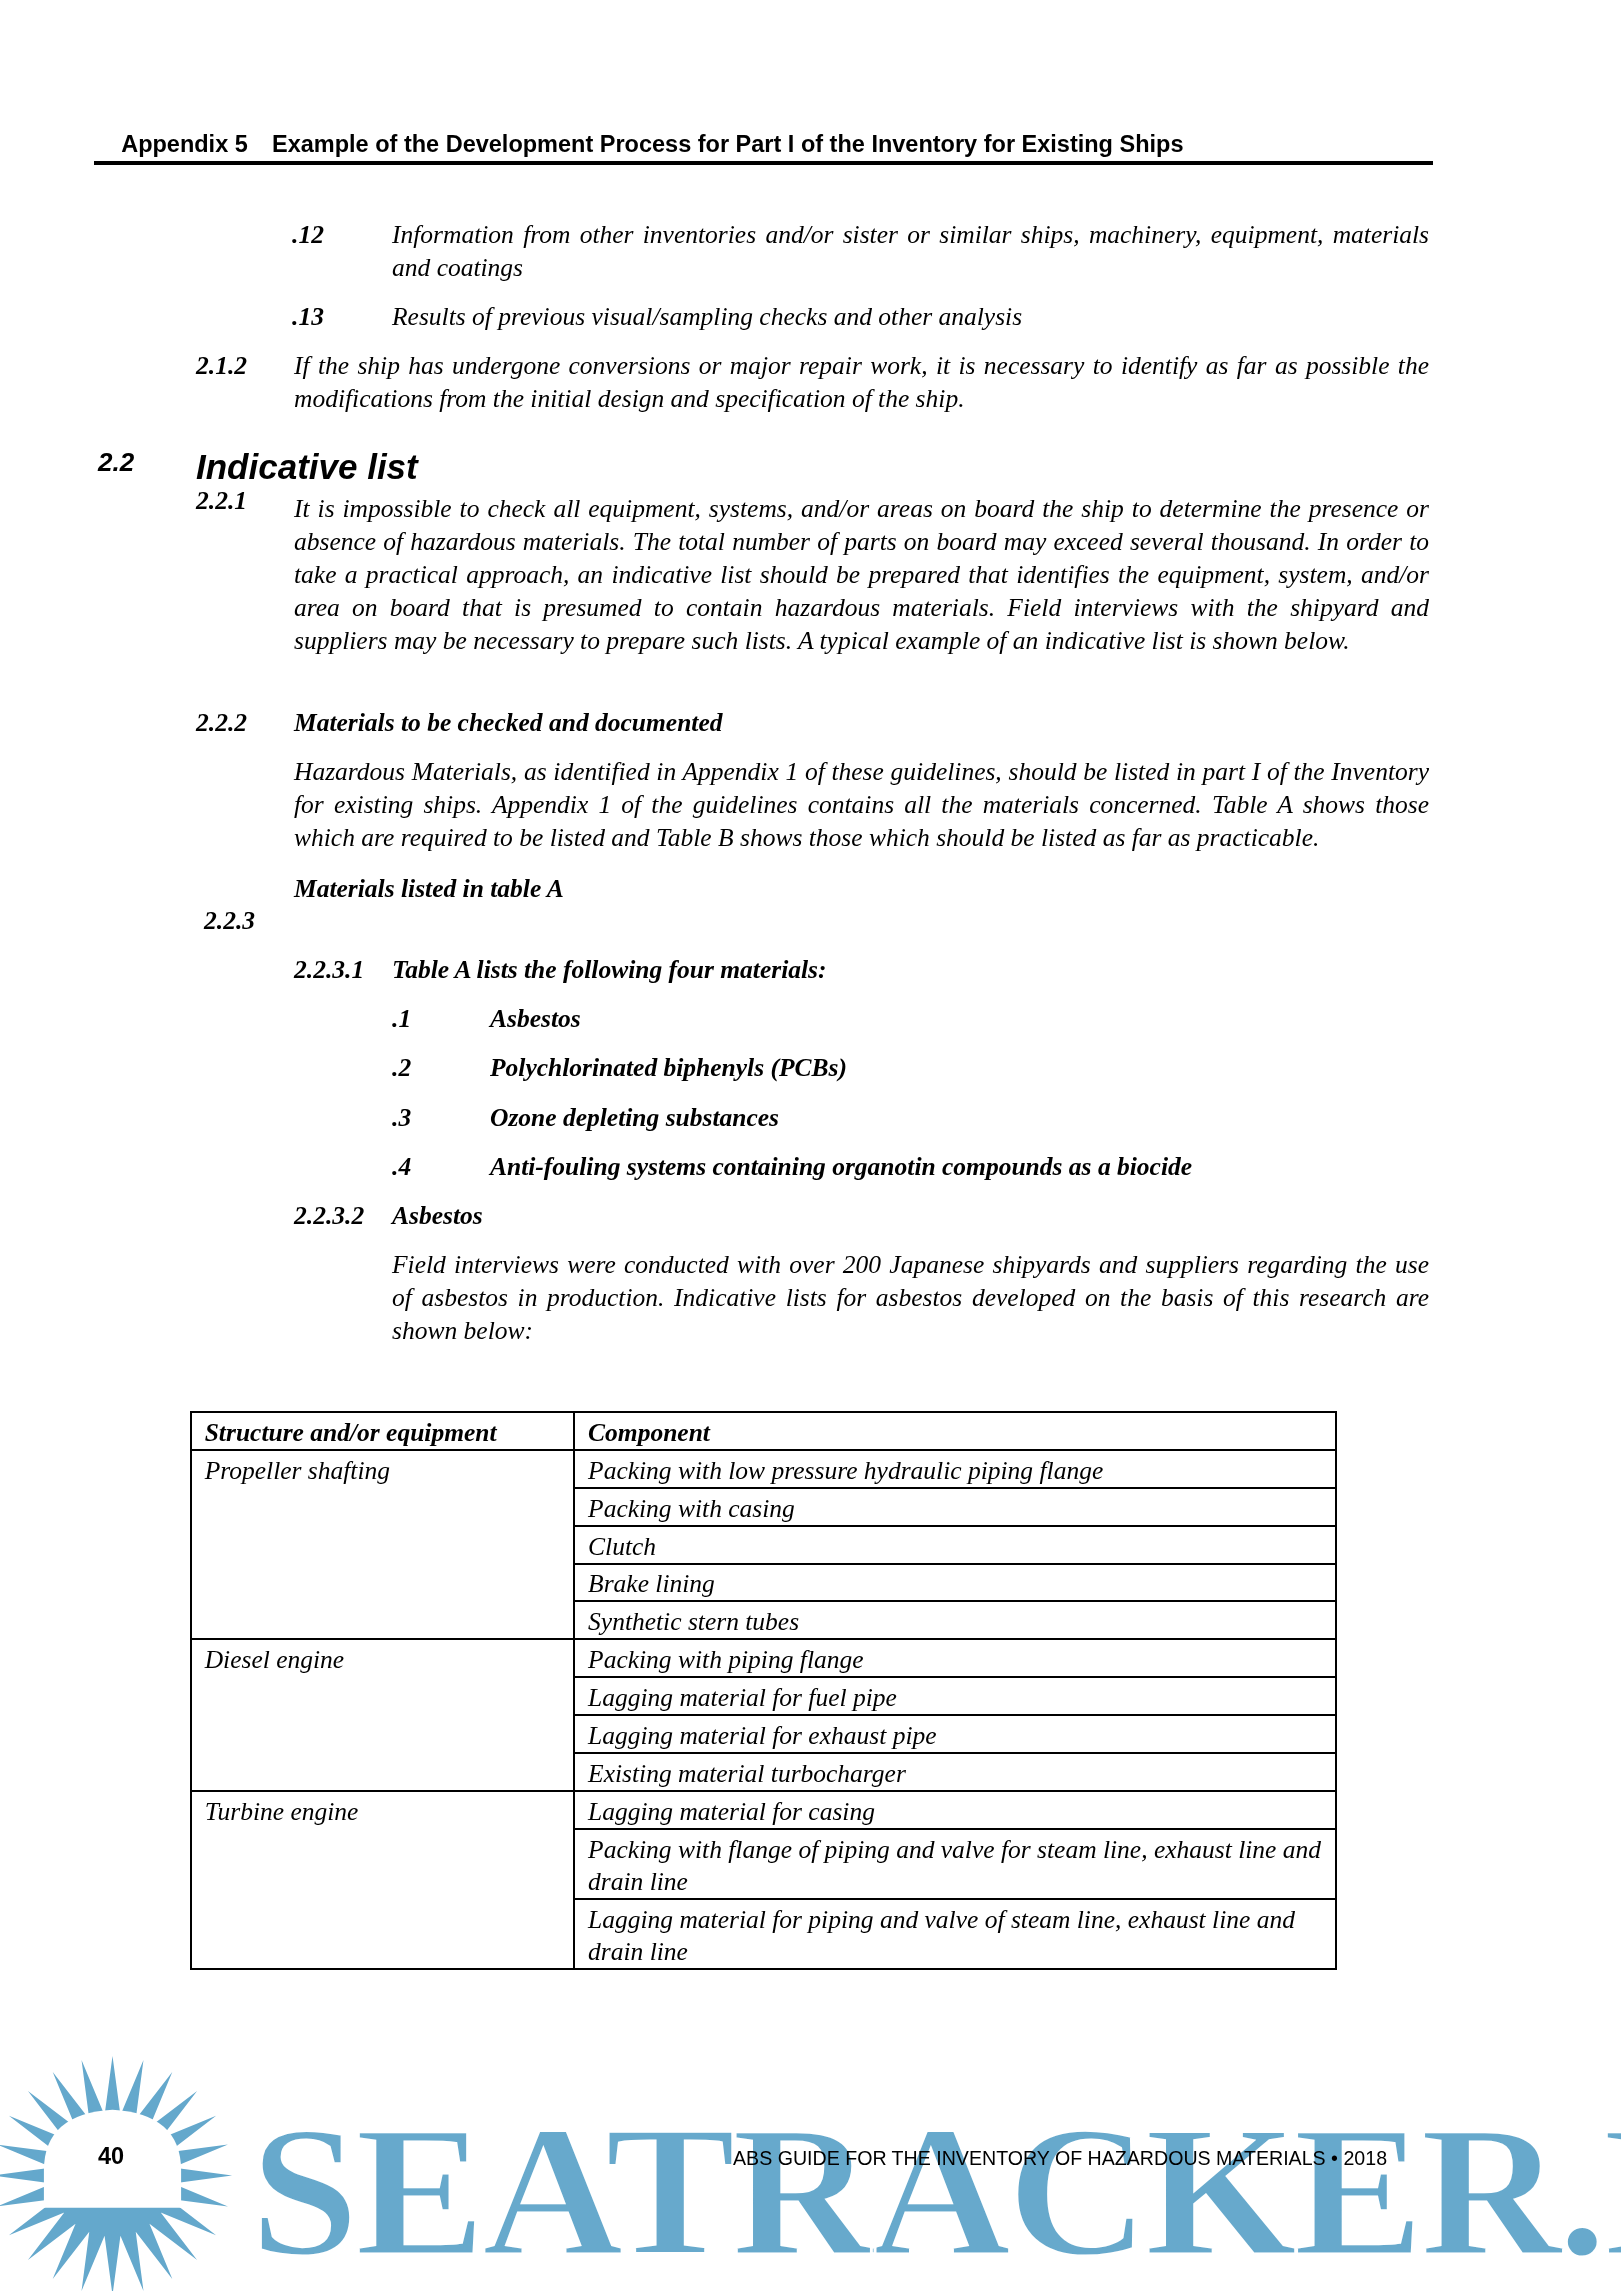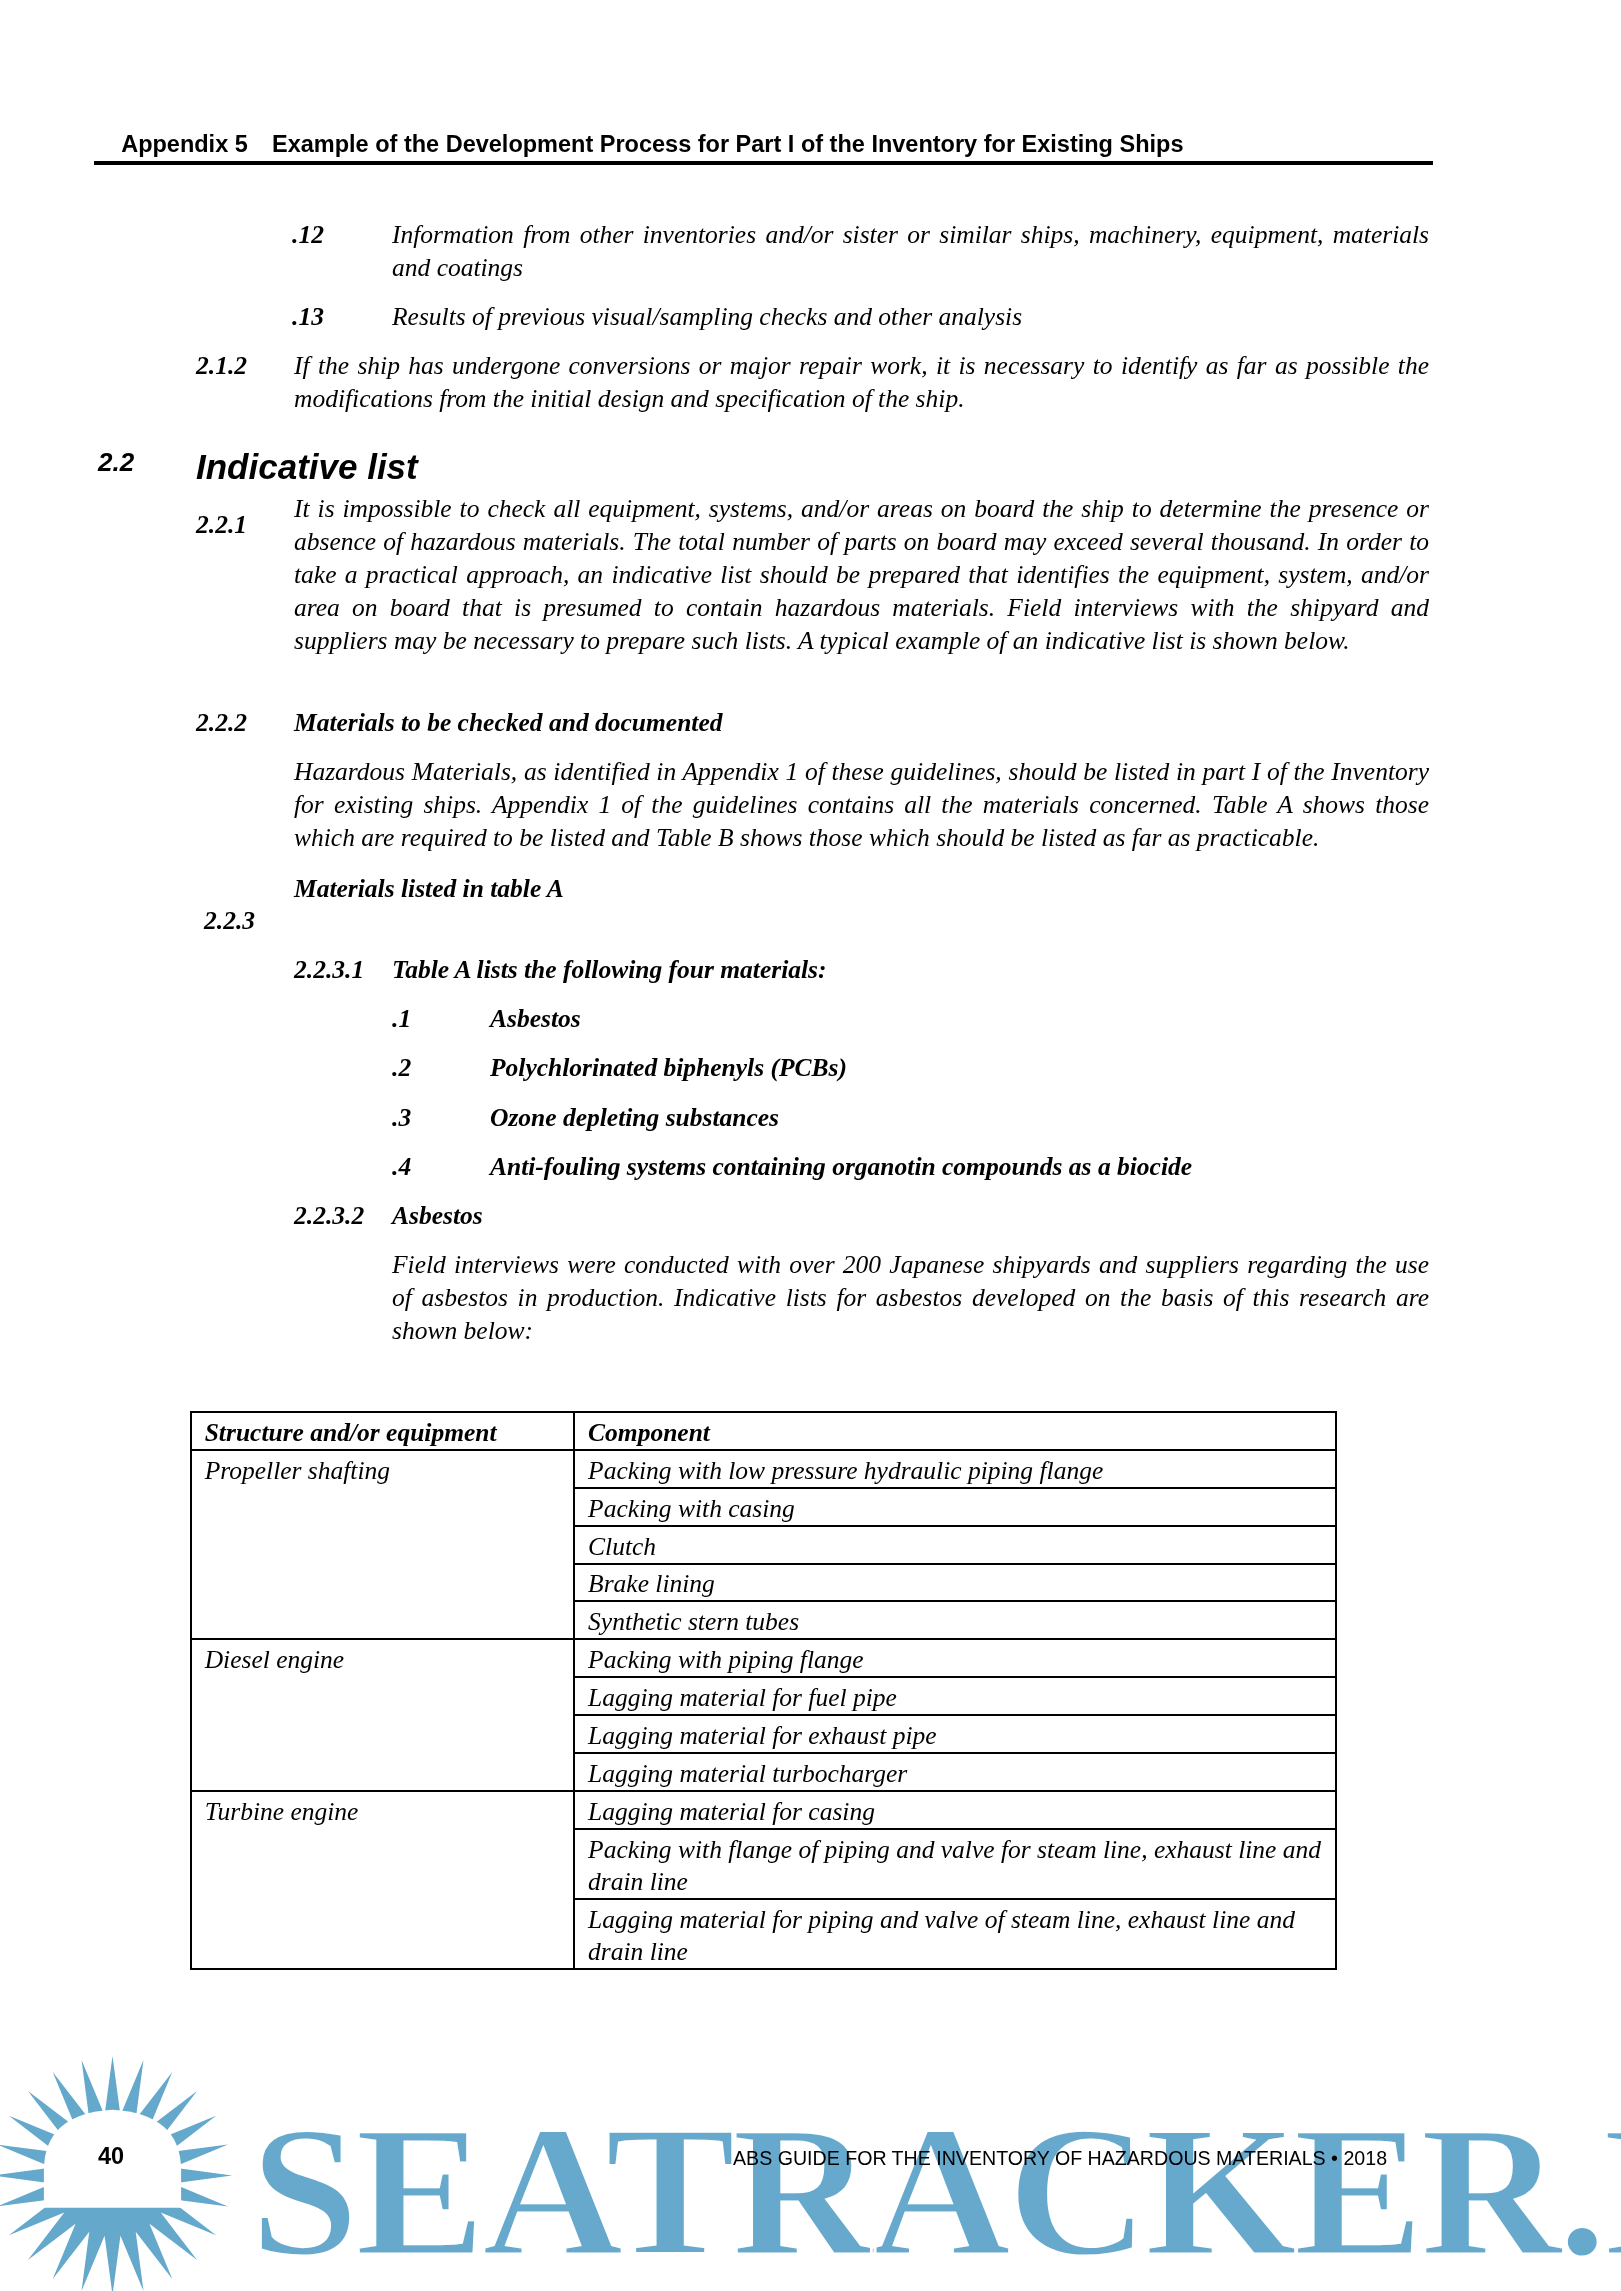--- a/index.html
+++ b/index.html
@@ -41,21 +41,21 @@
 <div class="abs serif p" style="left:392px;top:218px;width:1037px;">Information from other inventories and/or sister or similar ships, machinery, equipment, materials and coatings</div>
 <div class="abs serif lbl" style="left:292px;top:300px;">.13</div>
 <div class="abs serif p" style="left:392px;top:300px;width:1037px;">Results of previous visual/sampling checks and other analysis</div>
 
 <div class="abs serif lbl" style="left:196px;top:349px;">2.1.2</div>
 <div class="abs serif p" style="left:294px;top:349px;width:1135px;">If the ship has undergone conversions or major repair work, it is necessary to identify as far as possible the modifications from the initial design and specification of the ship.</div>
 
 <div id="sec22-num" class="abs sans">2.2</div>
 <div id="sec22-title" class="abs sans">Indicative list</div>
 
-<div class="abs serif lbl" style="left:196px;top:508px;">2.2.1</div>
+<div class="abs serif lbl" style="left:196px;top:484px;">2.2.1</div>
 <div class="abs serif p" style="left:294px;top:492px;width:1135px;">It is impossible to check all equipment, systems, and/or areas on board the ship to determine the presence or absence of hazardous materials. The total number of parts on board may exceed several thousand. In order to take a practical approach, an indicative list should be prepared that identifies the equipment, system, and/or area on board that is presumed to contain hazardous materials. Field interviews with the shipyard and suppliers may be necessary to prepare such lists. A typical example of an indicative list is shown below.</div>
 
 <div class="abs serif lbl b" style="left:196px;top:706px;">2.2.2</div>
 <div class="abs serif lbl b" style="left:294px;top:706px;">Materials to be checked and documented</div>
 <div class="abs serif p" style="left:294px;top:755px;width:1135px;">Hazardous Materials, as identified in Appendix 1 of these guidelines, should be listed in part I of the Inventory for existing ships. Appendix 1 of the guidelines contains all the materials concerned. Table A shows those which are required to be listed and Table B shows those which should be listed as far as practicable.</div>
 
 <div class="abs serif lbl b" style="left:204px;top:904px;">2.2.3</div>
 <div class="abs serif lbl b" style="left:294px;top:872px;">Materials listed in table A</div>
 
 <div class="abs serif lbl b" style="left:294px;top:953px;">2.2.3.1</div>
@@ -103,21 +103,21 @@
       <td class="c1" rowspan="4">Diesel engine</td>
       <td>Packing with piping flange</td>
     </tr>
     <tr>
         <td>Lagging material for fuel pipe</td>
       </tr>
     <tr>
         <td>Lagging material for exhaust pipe</td>
       </tr>
     <tr>
-        <td>Lagging material turbocharger</td>
+        <td>Existing material turbocharger</td>
       </tr>
 
     <tr>
       <td class="c1" rowspan="3">Turbine engine</td>
       <td>Lagging material for casing</td>
     </tr>
     <tr>
         <td>Packing with flange of piping and valve for steam line, exhaust line and drain line</td>
       </tr>
     <tr>

